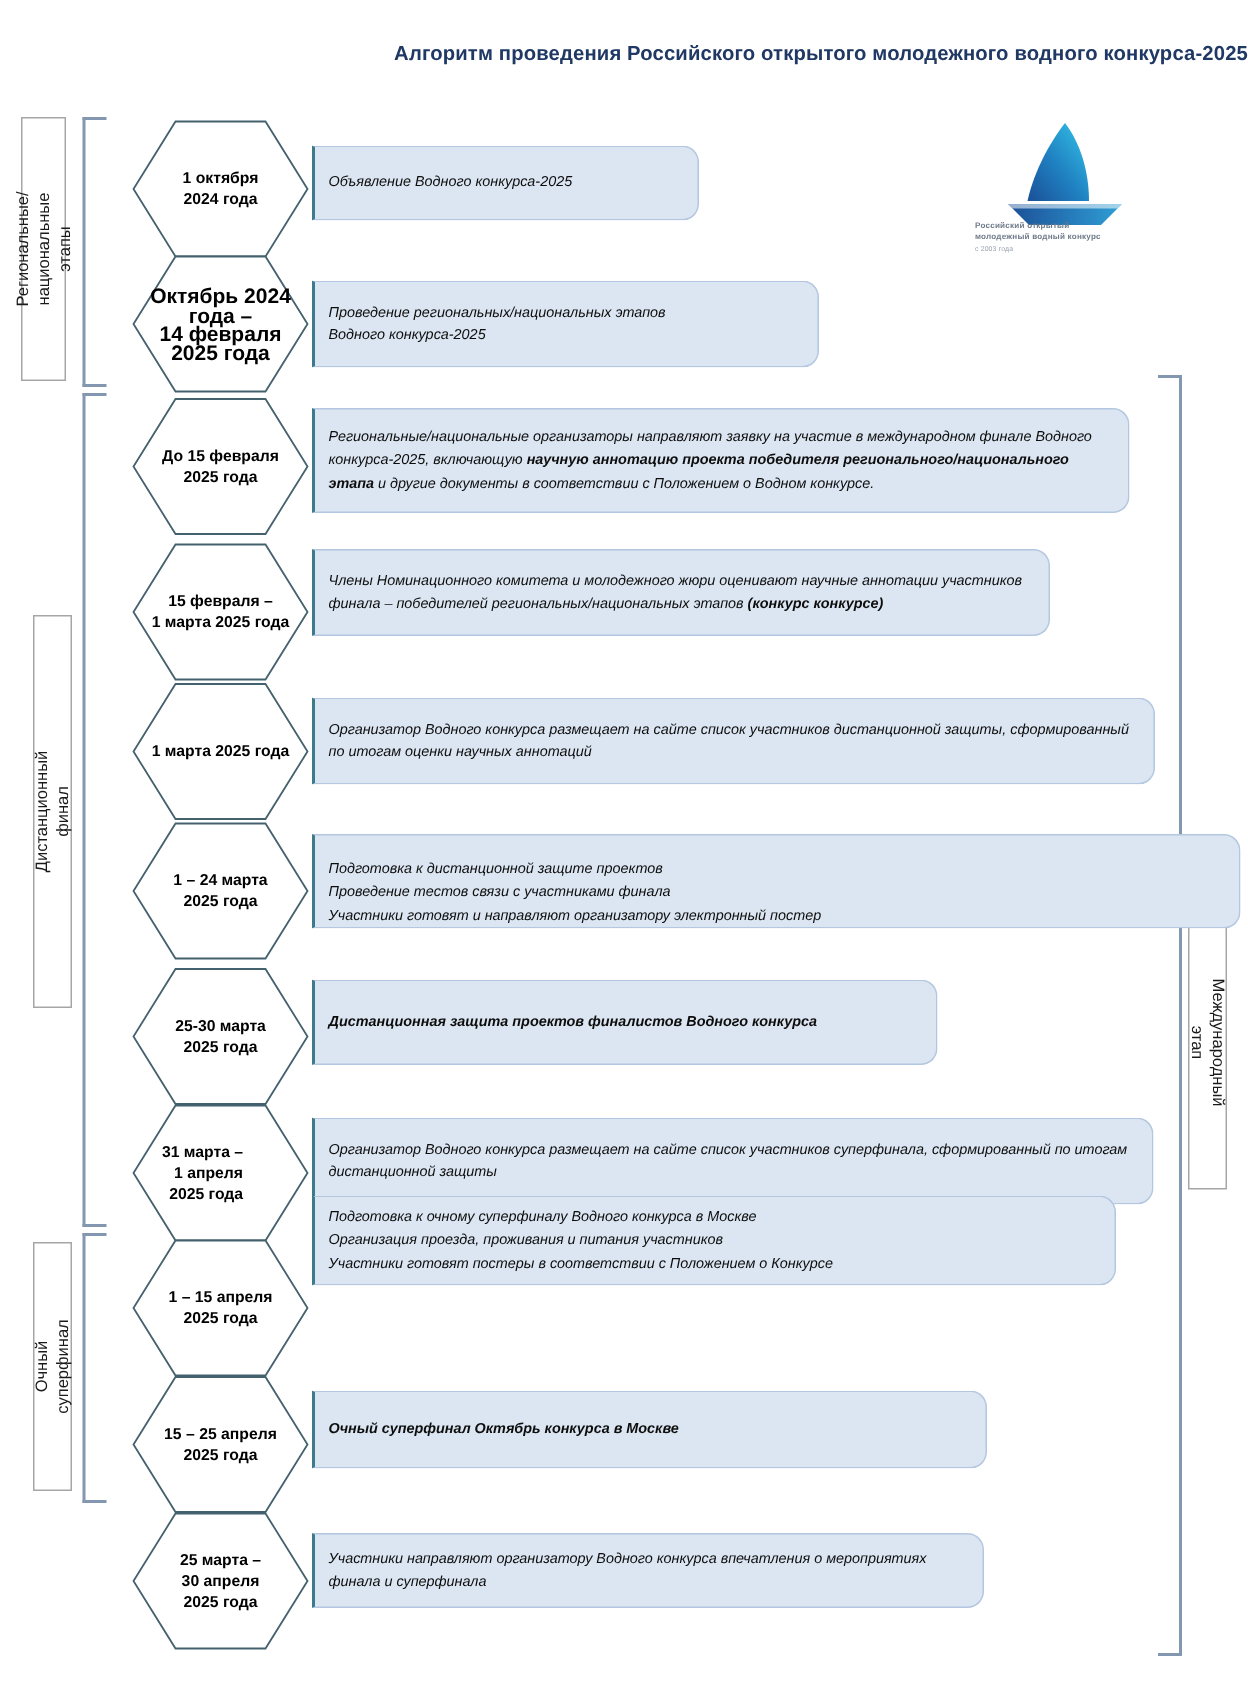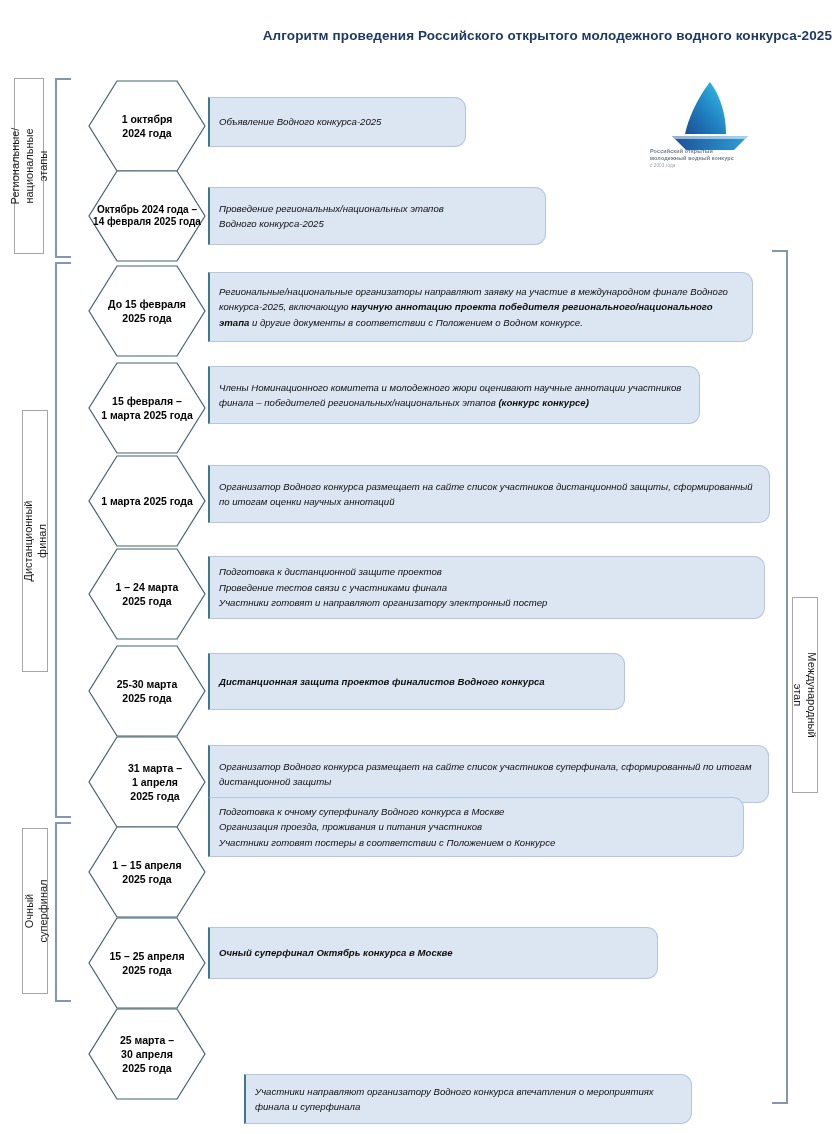--- a/index.html
+++ b/index.html
@@ -39,21 +39,21 @@
   }
   .hex svg{display:block;}
   .hex-label{
     position:absolute;left:0;top:0;width:118px;height:92px;
     display:flex;align-items:center;justify-content:center;
     text-align:center;
     font-size:10.5px;font-weight:bold;line-height:14px;color:#000;
     padding:0 4px;box-sizing:border-box;
     white-space:pre-line;
   }
-  .hex-label.sm{font-size:10px;line-height:12.5px;}
+  .hex-label.sm{font-size:14px;line-height:12.5px;}
 
   .box{
     position:absolute;
     background:#dce6f2;
     border:1px solid #b4c7e0;
     border-left:2.5px solid #3d7a8c;
     border-radius:0 11px 11px 0;
     box-sizing:border-box;
     display:flex;align-items:center;font-style:italic;
   }
@@ -186,39 +186,39 @@
       <div class="box" style="left: 208px; top: 465px; width: 562px; height: 58px;">
         <div class="box-text">Организатор Водного конкурса размещает на сайте список участников дистанционной защиты, сформированный по итогам оценки научных аннотаций</div>
       </div>
       <div class="hex" style="left: 88px; top: 548px;">
         <svg width="118" height="92" viewBox="0 0 118 92" xmlns="http://www.w3.org/2000/svg">
        <polygon points="29,1 89,1 117,46 89,91 29,91 1,46" fill="#ffffff" stroke="#44616e" stroke-width="1.2"></polygon>
      </svg>
       </div>
       <div class="hex-label" style="left: 88px; top: 548px;">1 – 24 марта
 2025 года</div>
-      <div class="box" style="left: 208px; top: 556px; width: 557px; height: 63px;">
+      <div class="box" style="left: 208px; top: 556px; width: 619px; height: 63px; align-items: flex-end;">
         <div class="box-text">Подготовка к дистанционной защите проектов<br>Проведение  тестов связи с участниками финала<br>Участники готовят и направляют организатору электронный постер</div>
       </div>
       <div class="hex" style="left: 88px; top: 645px;">
         <svg width="118" height="92" viewBox="0 0 118 92" xmlns="http://www.w3.org/2000/svg">
        <polygon points="29,1 89,1 117,46 89,91 29,91 1,46" fill="#ffffff" stroke="#44616e" stroke-width="1.2"></polygon>
      </svg>
       </div>
       <div class="hex-label" style="left: 88px; top: 645px;">25-30 марта
 2025 года</div>
       <div class="box" style="left: 208px; top: 653px; width: 417px; height: 57px;">
         <div class="box-text bold">Дистанционная  защита проектов финалистов  Водного конкурса</div>
       </div>
       <div class="hex" style="left: 88px; top: 736px;">
         <svg width="118" height="92" viewBox="0 0 118 92" xmlns="http://www.w3.org/2000/svg">
        <polygon points="29,1 89,1 117,46 89,91 29,91 1,46" fill="#ffffff" stroke="#44616e" stroke-width="1.2"></polygon>
      </svg>
       </div>
-      <div class="hex-label" style="left: 96px; top: 736px;">31 марта –
+      <div class="hex-label" style="left: 76px; top: 736px; text-align: right;">31 марта –
 1 апреля
 2025 года</div>
       <div class="box" style="left: 208px; top: 745px; width: 561px; height: 58px;">
         <div class="box-text">Организатор Водного конкурса размещает на сайте список участников суперфинала, сформированный по итогам дистанционной защиты</div>
       </div>
       <div class="hex" style="left: 88px; top: 826px;">
         <svg width="118" height="92" viewBox="0 0 118 92" xmlns="http://www.w3.org/2000/svg">
        <polygon points="29,1 89,1 117,46 89,91 29,91 1,46" fill="#ffffff" stroke="#44616e" stroke-width="1.2"></polygon>
      </svg>
       </div>
@@ -238,18 +238,18 @@
         <div class="box-text bold">Очный суперфинал  Октябрь конкурса  в Москве</div>
       </div>
       <div class="hex" style="left: 88px; top: 1008px;">
         <svg width="118" height="92" viewBox="0 0 118 92" xmlns="http://www.w3.org/2000/svg">
        <polygon points="29,1 89,1 117,46 89,91 29,91 1,46" fill="#ffffff" stroke="#44616e" stroke-width="1.2"></polygon>
      </svg>
       </div>
       <div class="hex-label" style="left: 88px; top: 1008px;">25 марта –
 30 апреля
 2025 года</div>
-      <div class="box" style="left: 208px; top: 1074px; width: 448px; height: 50px; margin-left: 36px;">
+      <div class="box" style="left: 208px; top: 1022px; width: 448px; height: 50px;">
         <div class="box-text">Участники направляют организатору Водного конкурса впечатления  о мероприятиях  финала и суперфинала</div>
       </div>
     </div>
 
 </div>
 
 </body></html>

